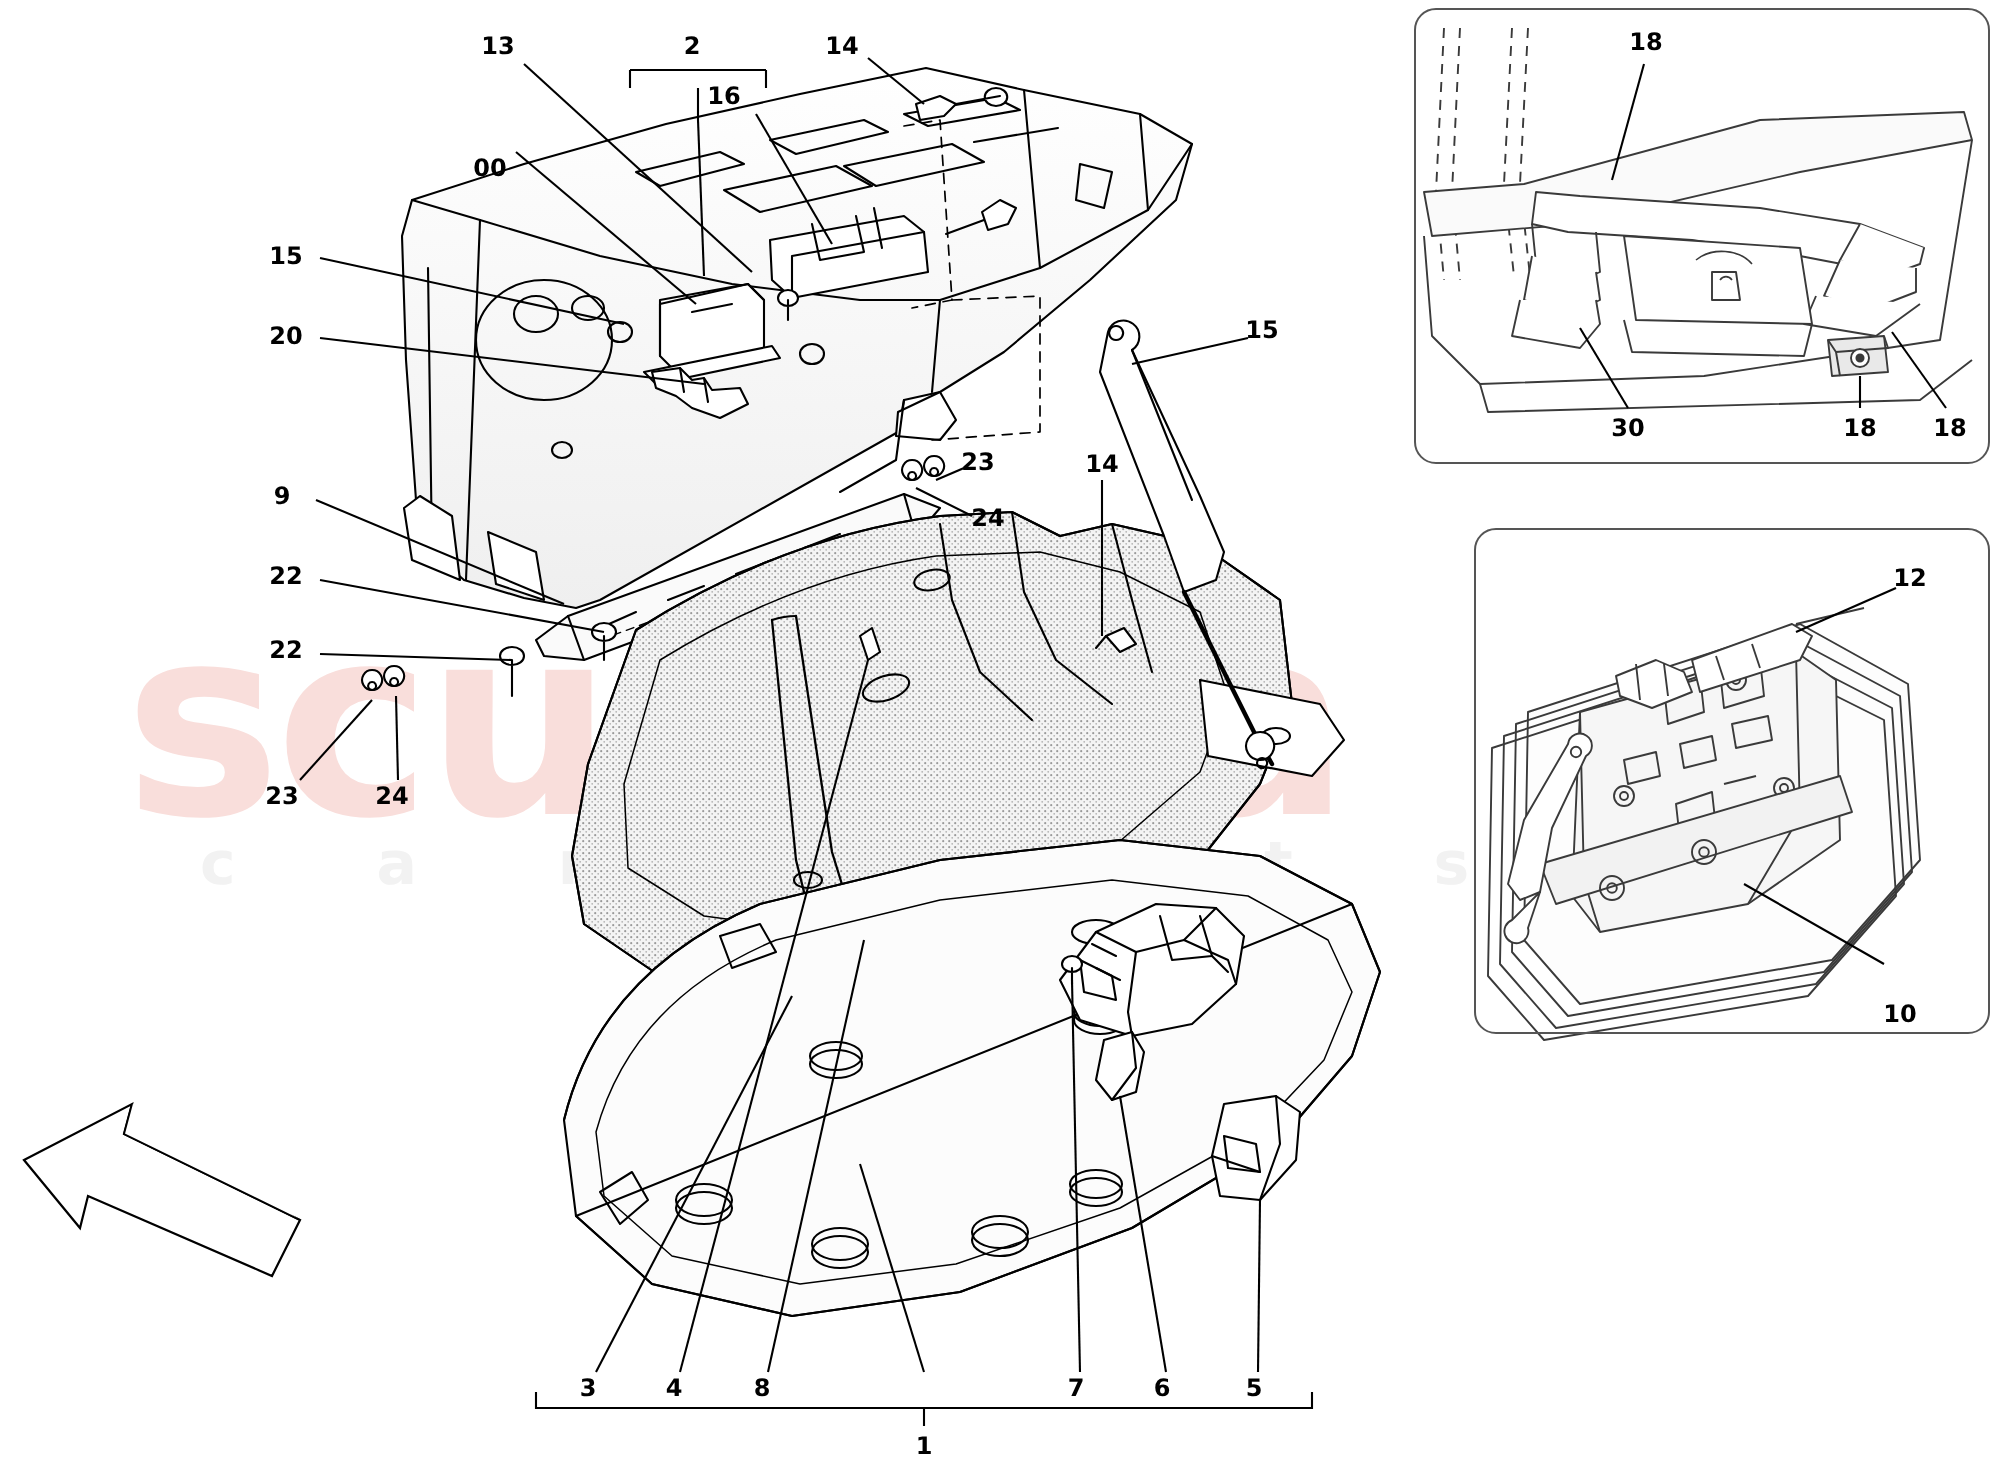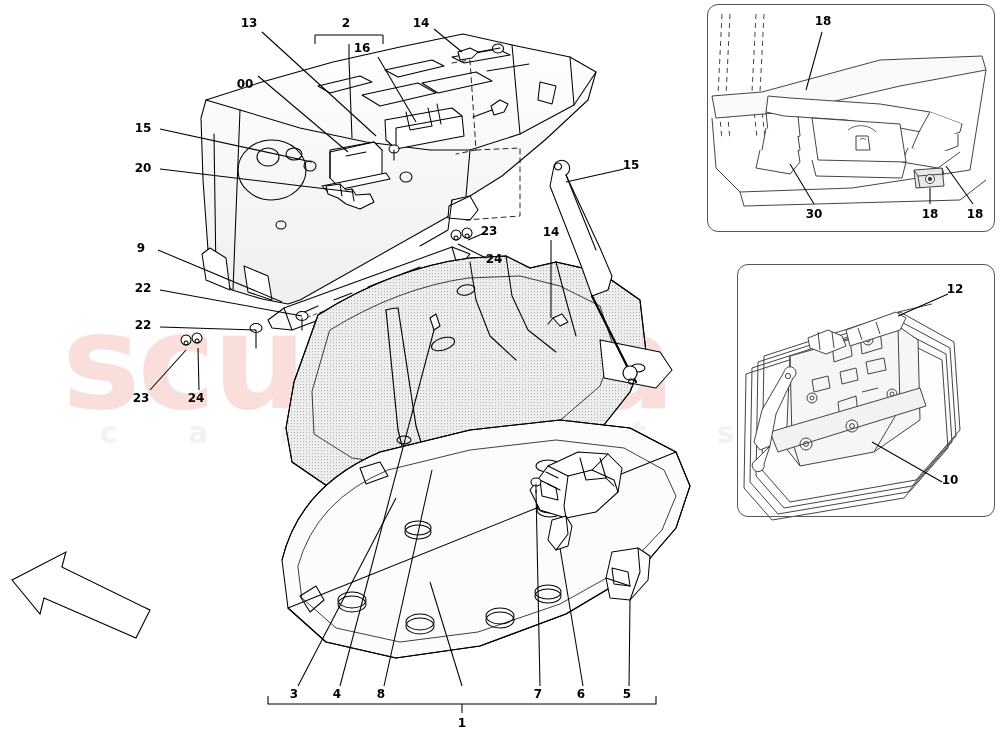--- a/index.html
+++ b/index.html
@@ -415,16 +415,16 @@
     <div class="lbl ctr" style="left:581px;top:694px">6</div>
     <div class="lbl ctr" style="left:627px;top:694px">5</div>
     <div class="lbl ctr" style="left:462px;top:723px">1</div>
 
     <div class="lbl ctr" style="left:823px;top:21px">18</div>
     <div class="lbl ctr" style="left:814px;top:214px">30</div>
     <div class="lbl ctr" style="left:930px;top:214px">18</div>
     <div class="lbl ctr" style="left:975px;top:214px">18</div>
 
     <div class="lbl ctr" style="left:955px;top:289px">12</div>
-    <div class="lbl ctr" style="left:950px;top:480px">10</div>
+    <div class="lbl ctr" style="left:950px;top:507px">10</div>
   </div>
 
 </div>
 
 </body></html>

